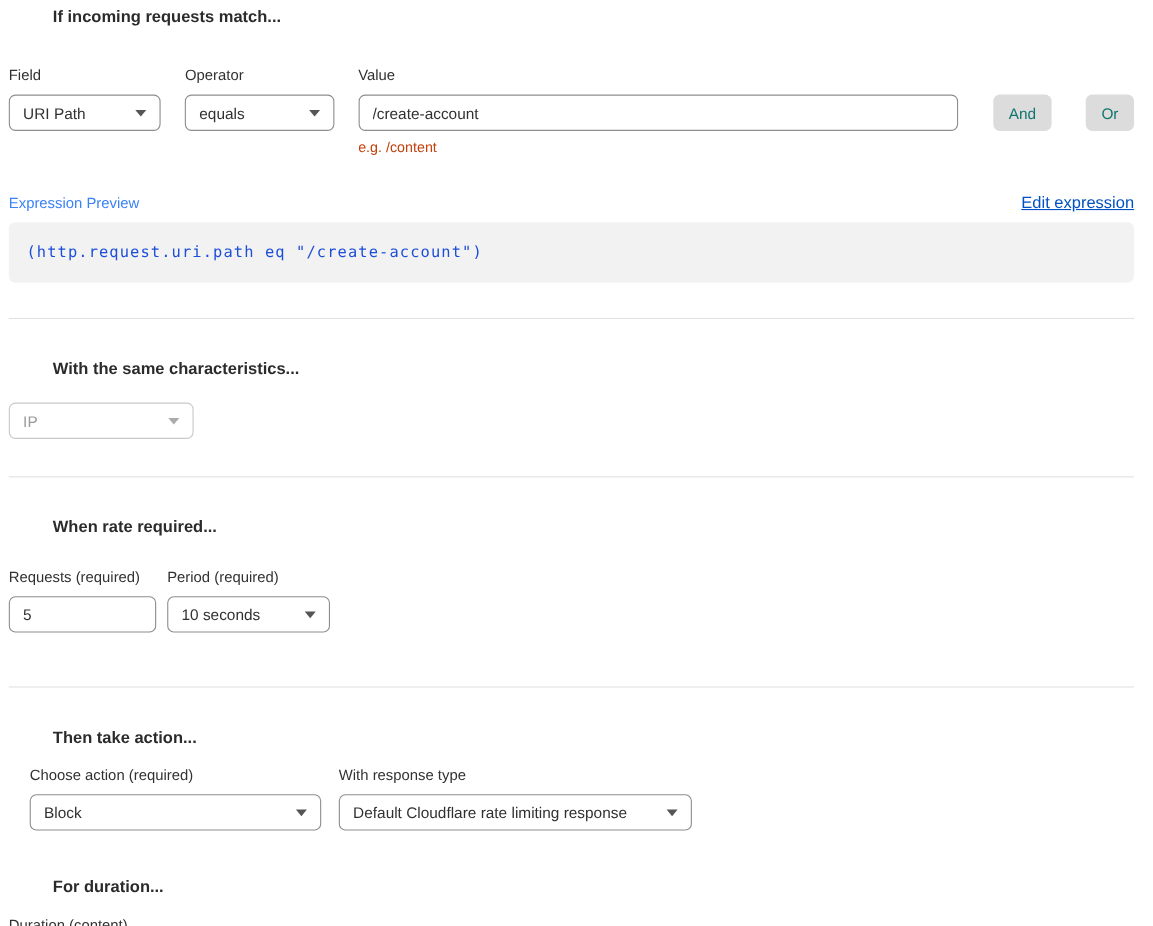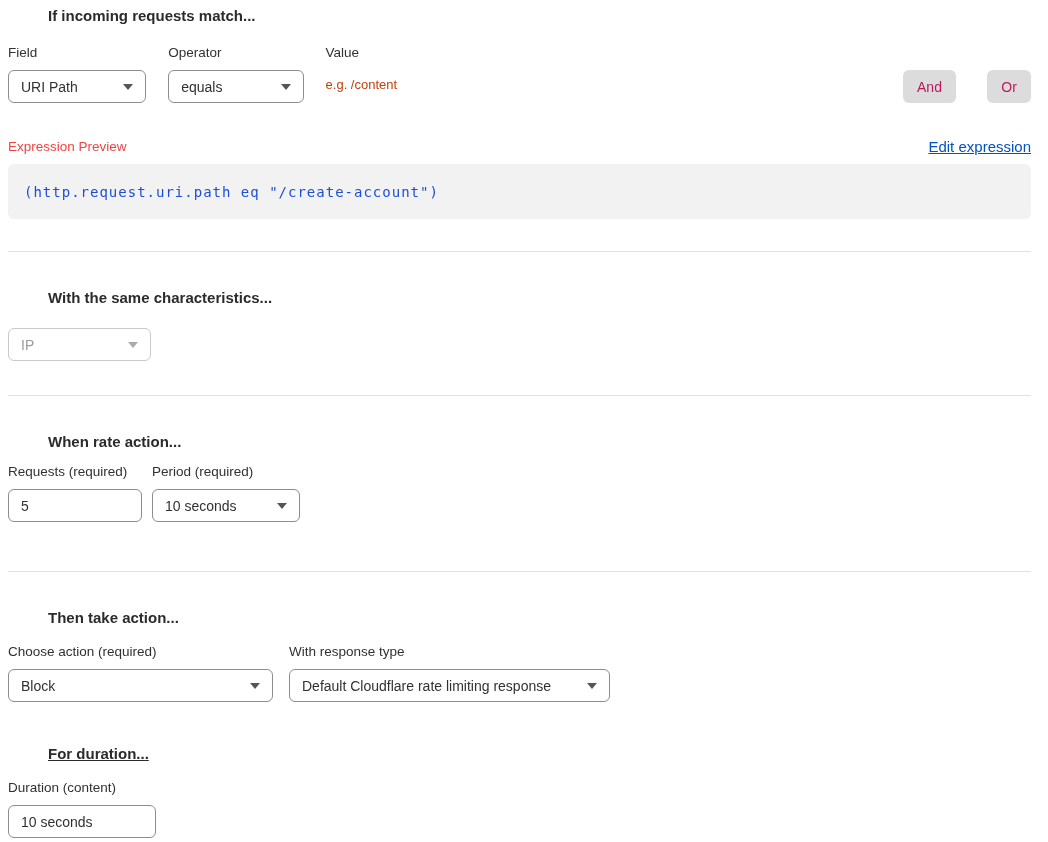--- a/index.html
+++ b/index.html
@@ -74,21 +74,21 @@
     margin-top: 7px;
     line-height: 15px;
   }
   .chip-button {
     height: 33px;
     padding: 0 16px;
     background: #dcdcdc;
     border: none;
     border-radius: 6px;
     font-size: 14px;
-    color: #be185d;
+    color: #0f766e;
     font-family: "Liberation Sans", "DejaVu Sans", sans-serif;
     cursor: pointer;
   }
   .divider {
     border: none;
     border-top: 1px solid #e2e2e2;
     height: 0;
   }
   .link {
     font-size: 15px;
@@ -108,49 +108,49 @@
   }
   .expression-code {
     font-family: "DejaVu Sans Mono", "Liberation Mono", monospace;
     font-size: 14px;
     letter-spacing: 1px;
     color: #1d4ed8;
     white-space: pre;
   }
 
   
-  .match-controls { margin-top: 20px; gap: 22px; }
+  .match-controls { margin-top: 36px; gap: 22px; }
   .w-field { width: 148px; }
   .w-operator { width: 145px; }
   .w-value { width: 584px; }
   .andor { margin-top: 25px; }
   .andor-and { margin-left: 10px; width: 57px; padding: 0; text-align: center; }
   .andor-or  { margin-left: 9px; width: 47px; padding: 0; text-align: center; }
 
   .expression-header { margin-top: 36px; justify-content: space-between; align-items: flex-end; }
-  .expr-label { font-size: 13.5px; color: #ef4444; line-height: 16px; }
+  .expr-label { font-size: 13.5px; color: #3b82f6; line-height: 16px; }
 
   .divider-1 { margin-top: 32px; }
   .char-title { margin-top: 37px; }
-  .char-select { margin-top: 21px; width: 143px; }
+  .char-select { margin-top: 21px; width: 168px; }
   .divider-2 { margin-top: 34px; }
 
   .rate-title { margin-top: 37px; }
-  .rate-controls { margin-top: 13px; gap: 10px; }
+  .rate-controls { margin-top: 28px; gap: 10px; }
   .w-requests { width: 134px; }
   .w-period { width: 148px; }
   .divider-3 { margin-top: 49px; }
 
   .action-title { margin-top: 37px; }
   .action-controls { margin-top: 17px; gap: 16px; }
-  .w-action { width: 265px; }
+  .w-action { width: 265px; margin-left: 19px; }
   .w-resptype { width: 321px; }
   .w-respcode { width: 161px; }
 
-  .duration-title { margin-top: 43px; text-decoration: underline; }
+  .duration-title { margin-top: 43px; }
   .duration-group { margin-top: 17px; }
   .w-duration { width: 148px; }
 </style>
 </head>
 <body>
 
 <div class="page">
 
   <div class="section-title">If incoming requests match...</div>
 
@@ -166,20 +166,21 @@
     <div class="group w-operator">
       <span class="field-label">Operator</span>
       <div class="select">
         <span>equals</span>
         <span class="caret"></span>
       </div>
     </div>
 
     <div class="group w-value">
       <span class="field-label">Value</span>
+      <input class="text-input" type="text" value="/create-account" style="">
       <span class="hint">e.g. /content</span>
     </div>
 
     <button class="chip-button andor andor-and">And</button>
     <button class="chip-button andor andor-or">Or</button>
   </div>
 
   <div class="row expression-header">
     <span class="expr-label">Expression Preview</span>
     <a class="link">Edit expression</a>
@@ -192,21 +193,21 @@
   <hr class="divider divider-1">
 
   <div class="section-title char-title">With the same characteristics...</div>
   <div class="select disabled char-select">
     <span>IP</span>
     <span class="caret"></span>
   </div>
 
   <hr class="divider divider-2">
 
-  <div class="section-title rate-title">When rate action...</div>
+  <div class="section-title rate-title">When rate required...</div>
   <div class="row rate-controls">
     <div class="group w-requests">
       <span class="field-label">Requests (required)</span>
       <input class="text-input" type="text" value="5" style="">
     </div>
     <div class="group w-period">
       <span class="field-label">Period (required)</span>
       <div class="select">
         <span>10 seconds</span>
         <span class="caret"></span>

